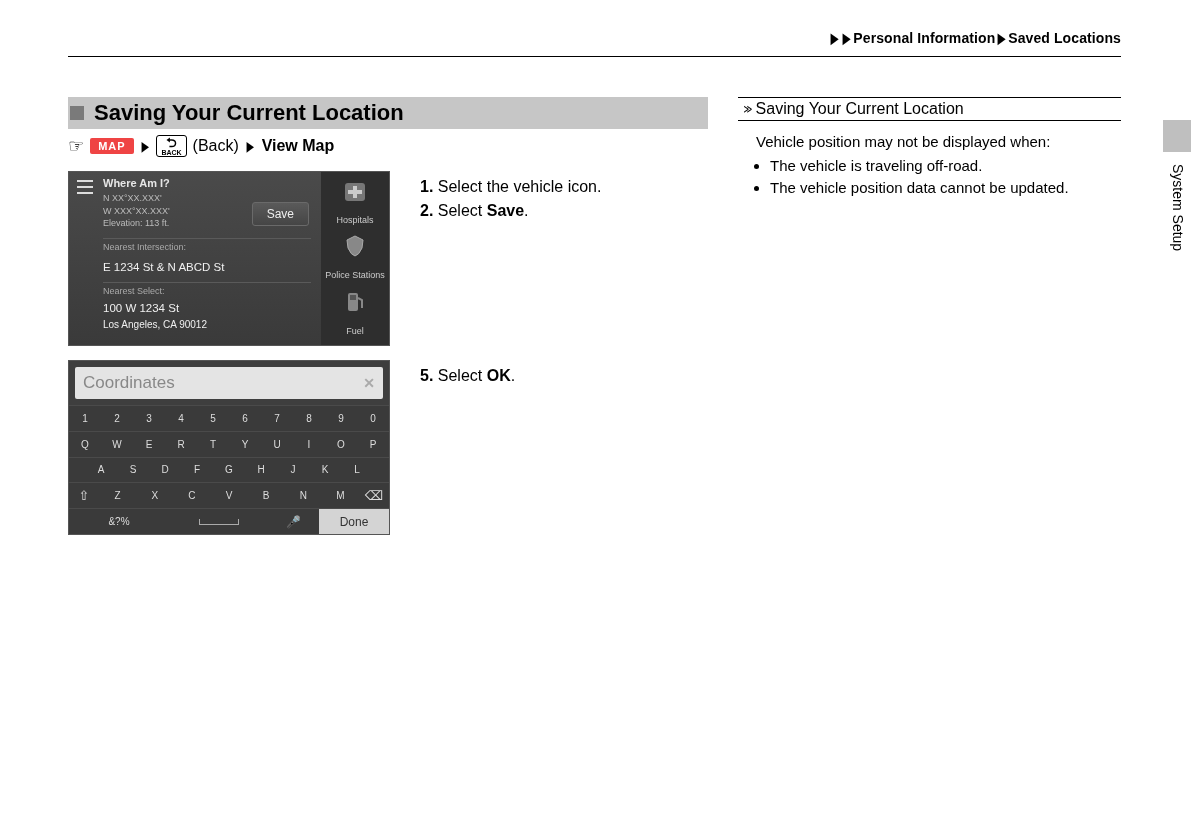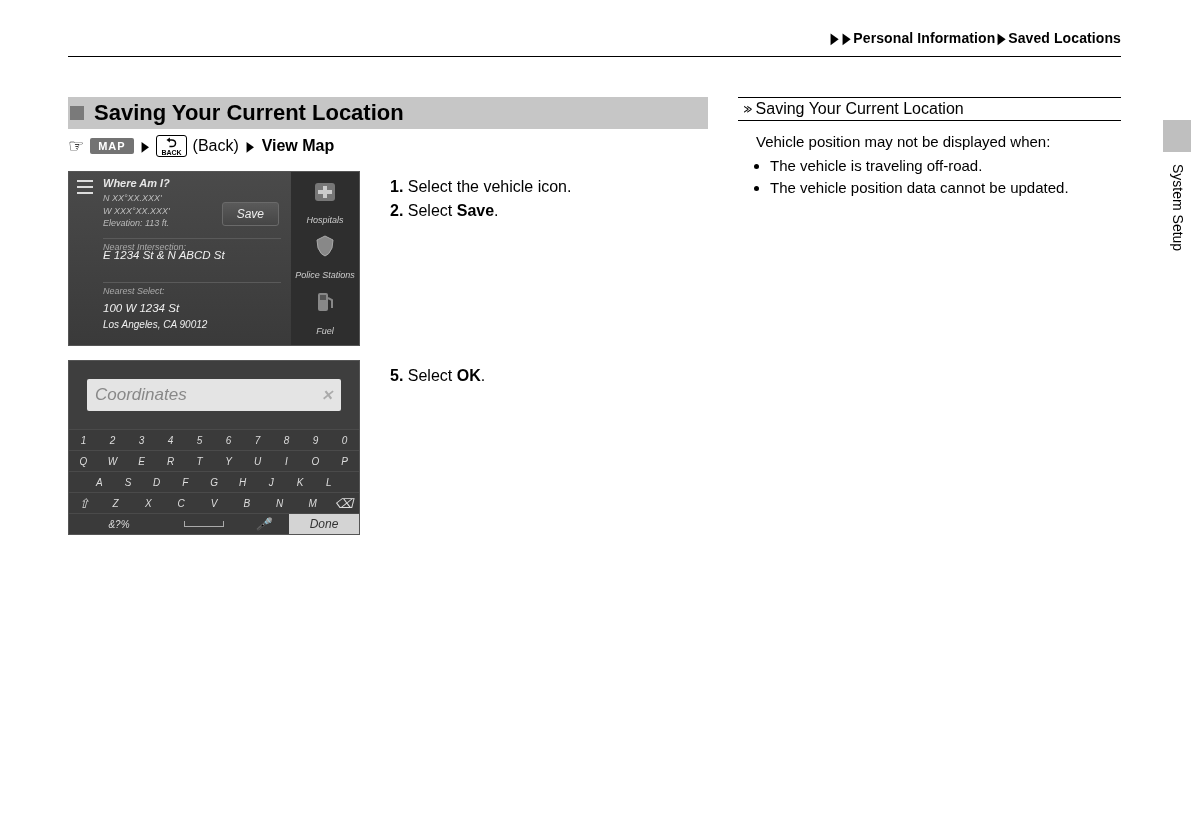--- a/index.html
+++ b/index.html
@@ -66,21 +66,21 @@
     font-size: 16px;
     margin-top: 6px;
     margin-bottom: 14px;
   }
   .finger {
     font-size: 18px;
     display:inline-block;
     transform: scaleX(-1);
   }
   .map-badge {
-    background: #737373;
+    background: #ef4444;
     color: #fff;
     font-weight: 700;
     font-size: 11px;
     padding: 2px 8px;
     border-radius: 2px;
     letter-spacing: 1px;
   }
   .back-badge {
     border: 1.5px solid #000;
     border-radius: 3px;
@@ -100,26 +100,25 @@
   .nav-line .bold { font-weight: 700; }
 
   .row1 {
     display: flex;
     gap: 30px;
     align-items: flex-start;
   }
 
   
   .screen {
-    width: 292px;
+    width: 322px;
     background: #3e3e3e;
     color: #ddd;
     font-size: 11px;
     border: 1px solid #555;
-    font-style: italic;
   }
   .screen1 {
     height: 175px;
     display: flex;
   }
   .s1-main {
     flex: 1;
     background: linear-gradient(#4a4a4a,#3a3a3a);
     position: relative;
   }
@@ -193,21 +192,21 @@
     margin-top: 14px;
   }
   
   .screen2 {
     height: 175px;
     display:flex;
     flex-direction:column;
   }
   .s2-input {
     background:#e4e4e4;
-    margin:18px;
+    margin:6px;
     border-radius:2px;
     display:flex;
     align-items:center;
     justify-content:space-between;
     padding:6px 8px;
   }
   .s2-input .ph {
     color:#888;
     font-size:17px;
   }
@@ -363,21 +362,21 @@
               </div>
             <div class="s1-title">Where Am I?</div>
             <div class="s1-coords">
               <div>N XX°XX.XXX'</div>
               <div>W XXX°XX.XXX'</div>
               <div>Elevation: 113 ft.</div>
             </div>
             <div class="s1-save">Save</div>
             <div class="s1-hr" style="top:66px;"></div>
             <div class="s1-lbl" style="top:70px;">Nearest Intersection:</div>
-            <div class="s1-val" style="top:77px;">E 1234 St &amp; N ABCD St</div>
+            <div class="s1-val" style="top:89px;">E 1234 St &amp; N ABCD St</div>
             <div class="s1-hr" style="top:110px;"></div>
             <div class="s1-lbl" style="top:114px;">Nearest Select:</div>
             <div class="s1-val" style="top:130px;">100 W 1234 St</div>
             <div class="s1-val" style="top:147px; font-size:10px;">Los Angeles, CA 90012</div>
           </div>
           <div class="s1-side">
             <div class="ic">
               <svg width="24" height="22" viewBox="0 0 24 22">
                   <rect x="2" y="2" width="20" height="18" rx="3" fill="#777"></rect>
                   <rect x="10" y="5" width="4" height="12" fill="#ccc"></rect>

